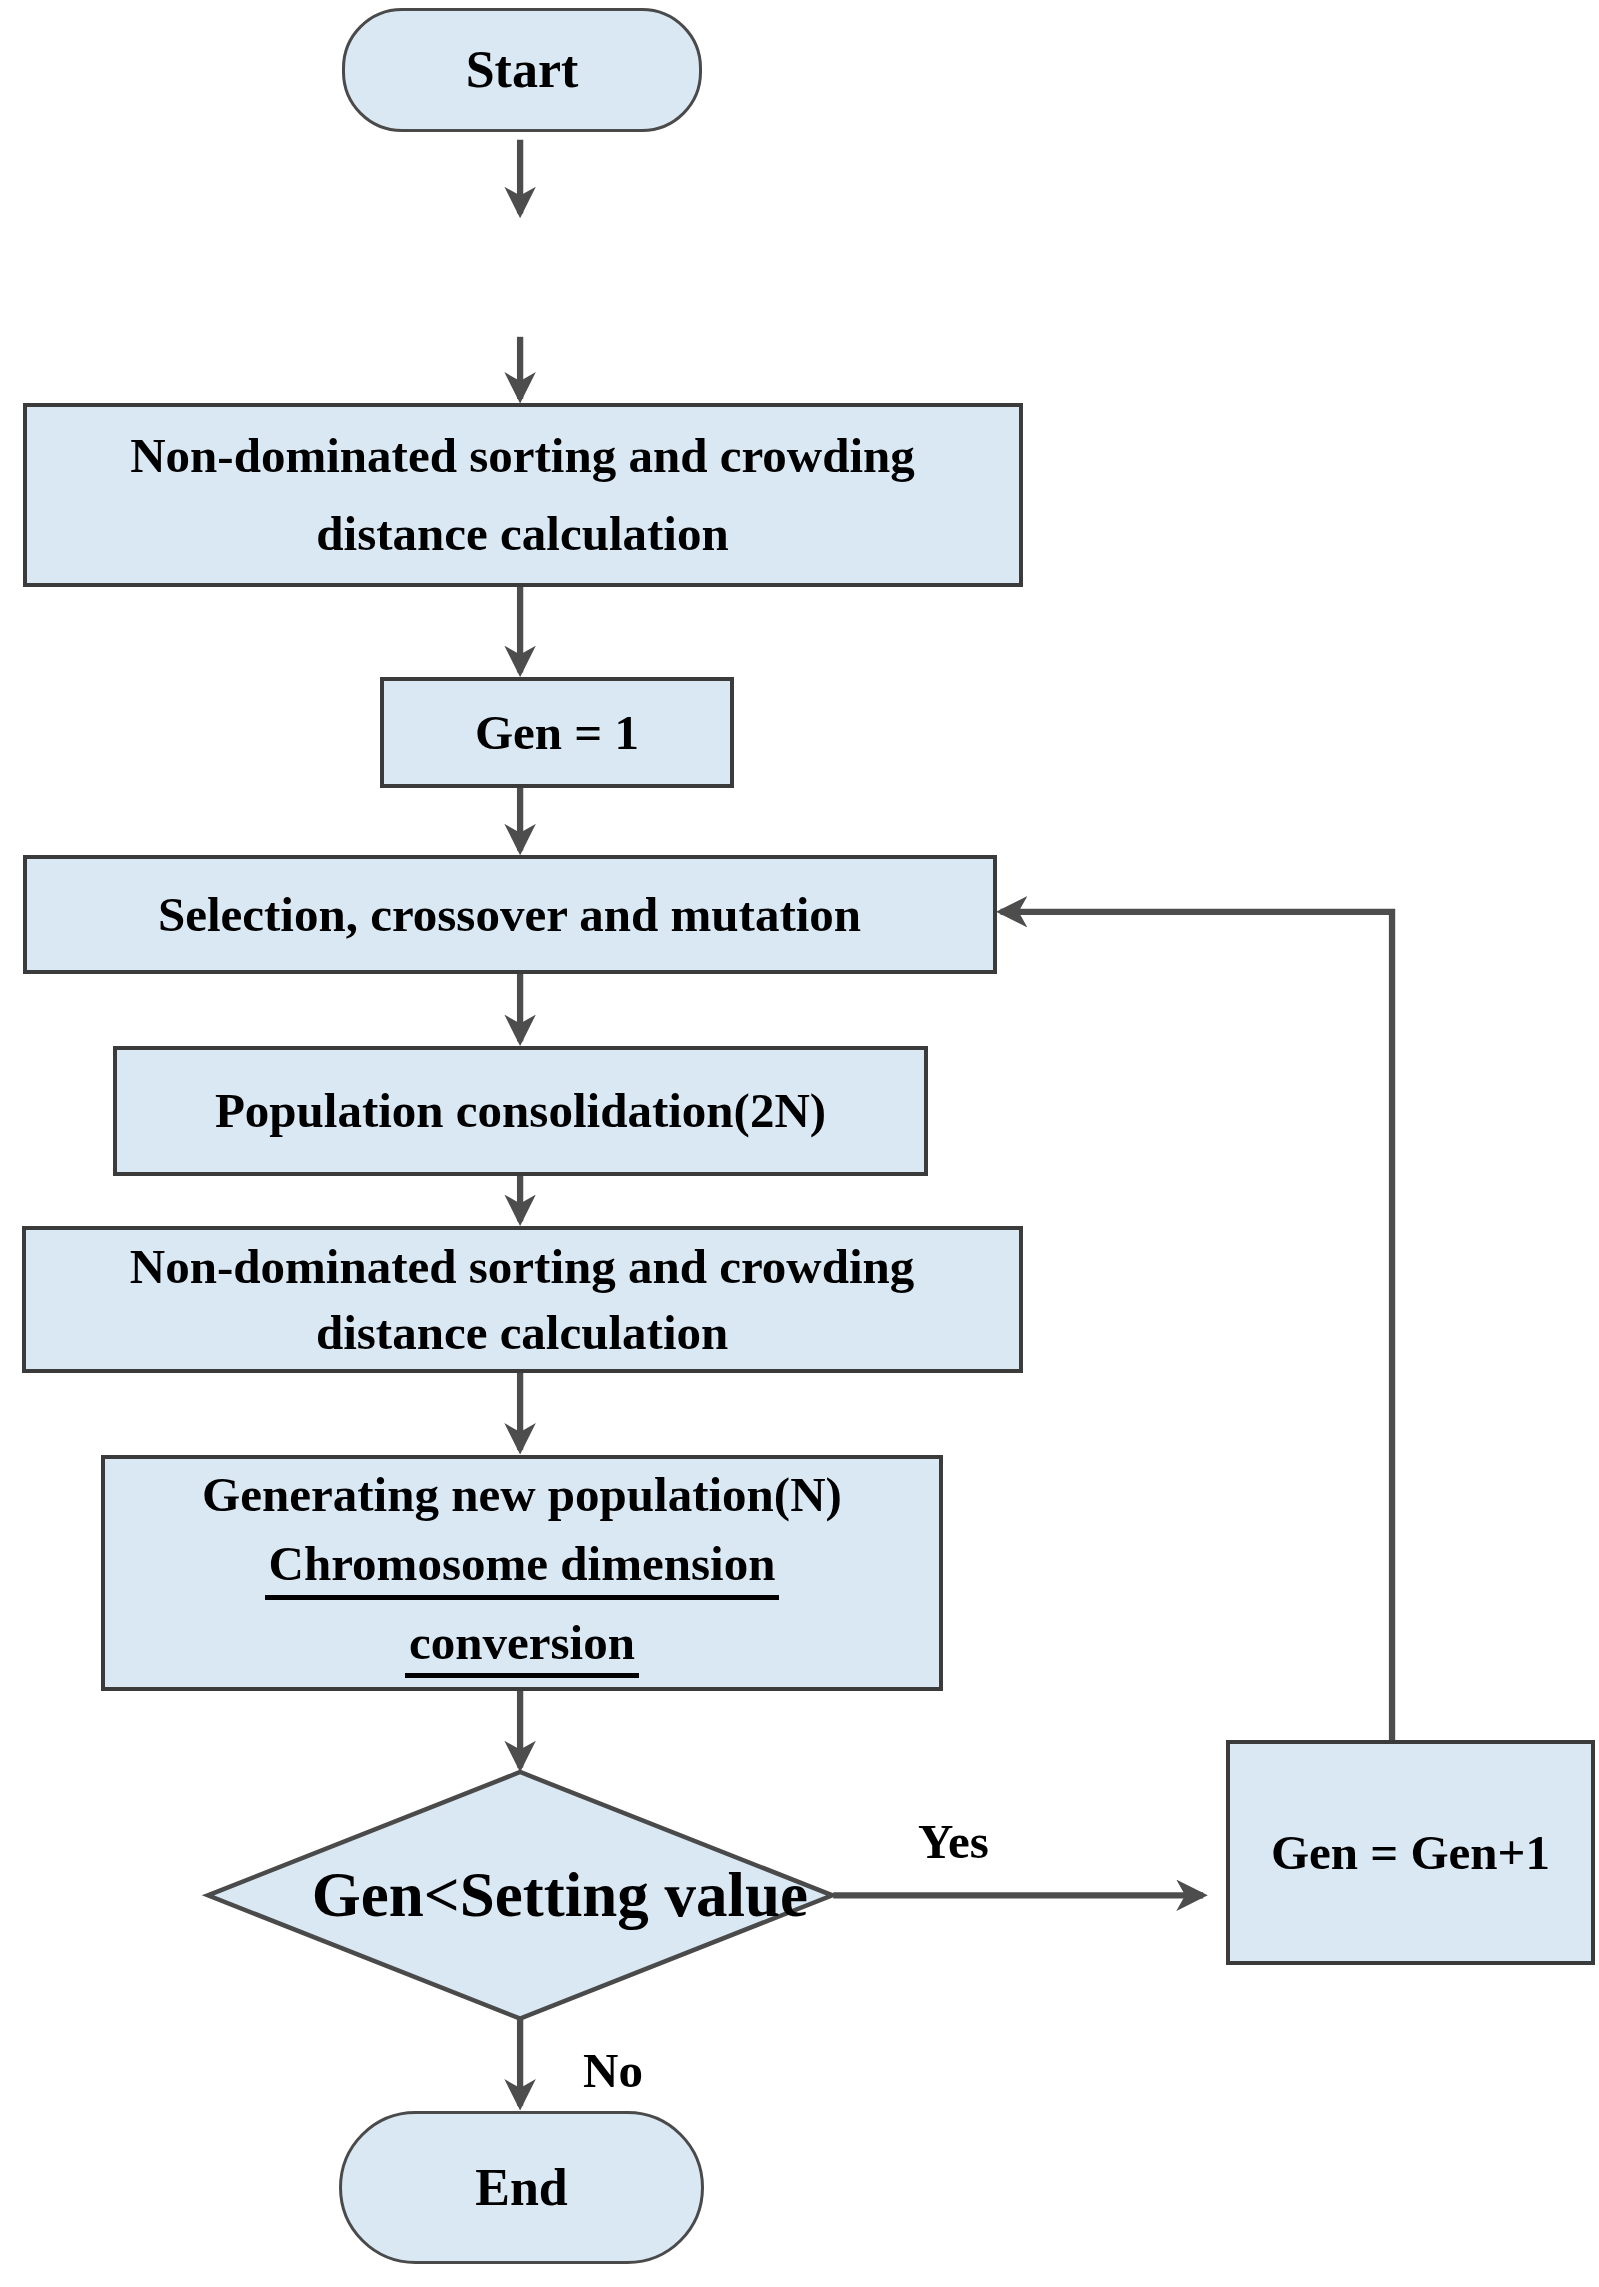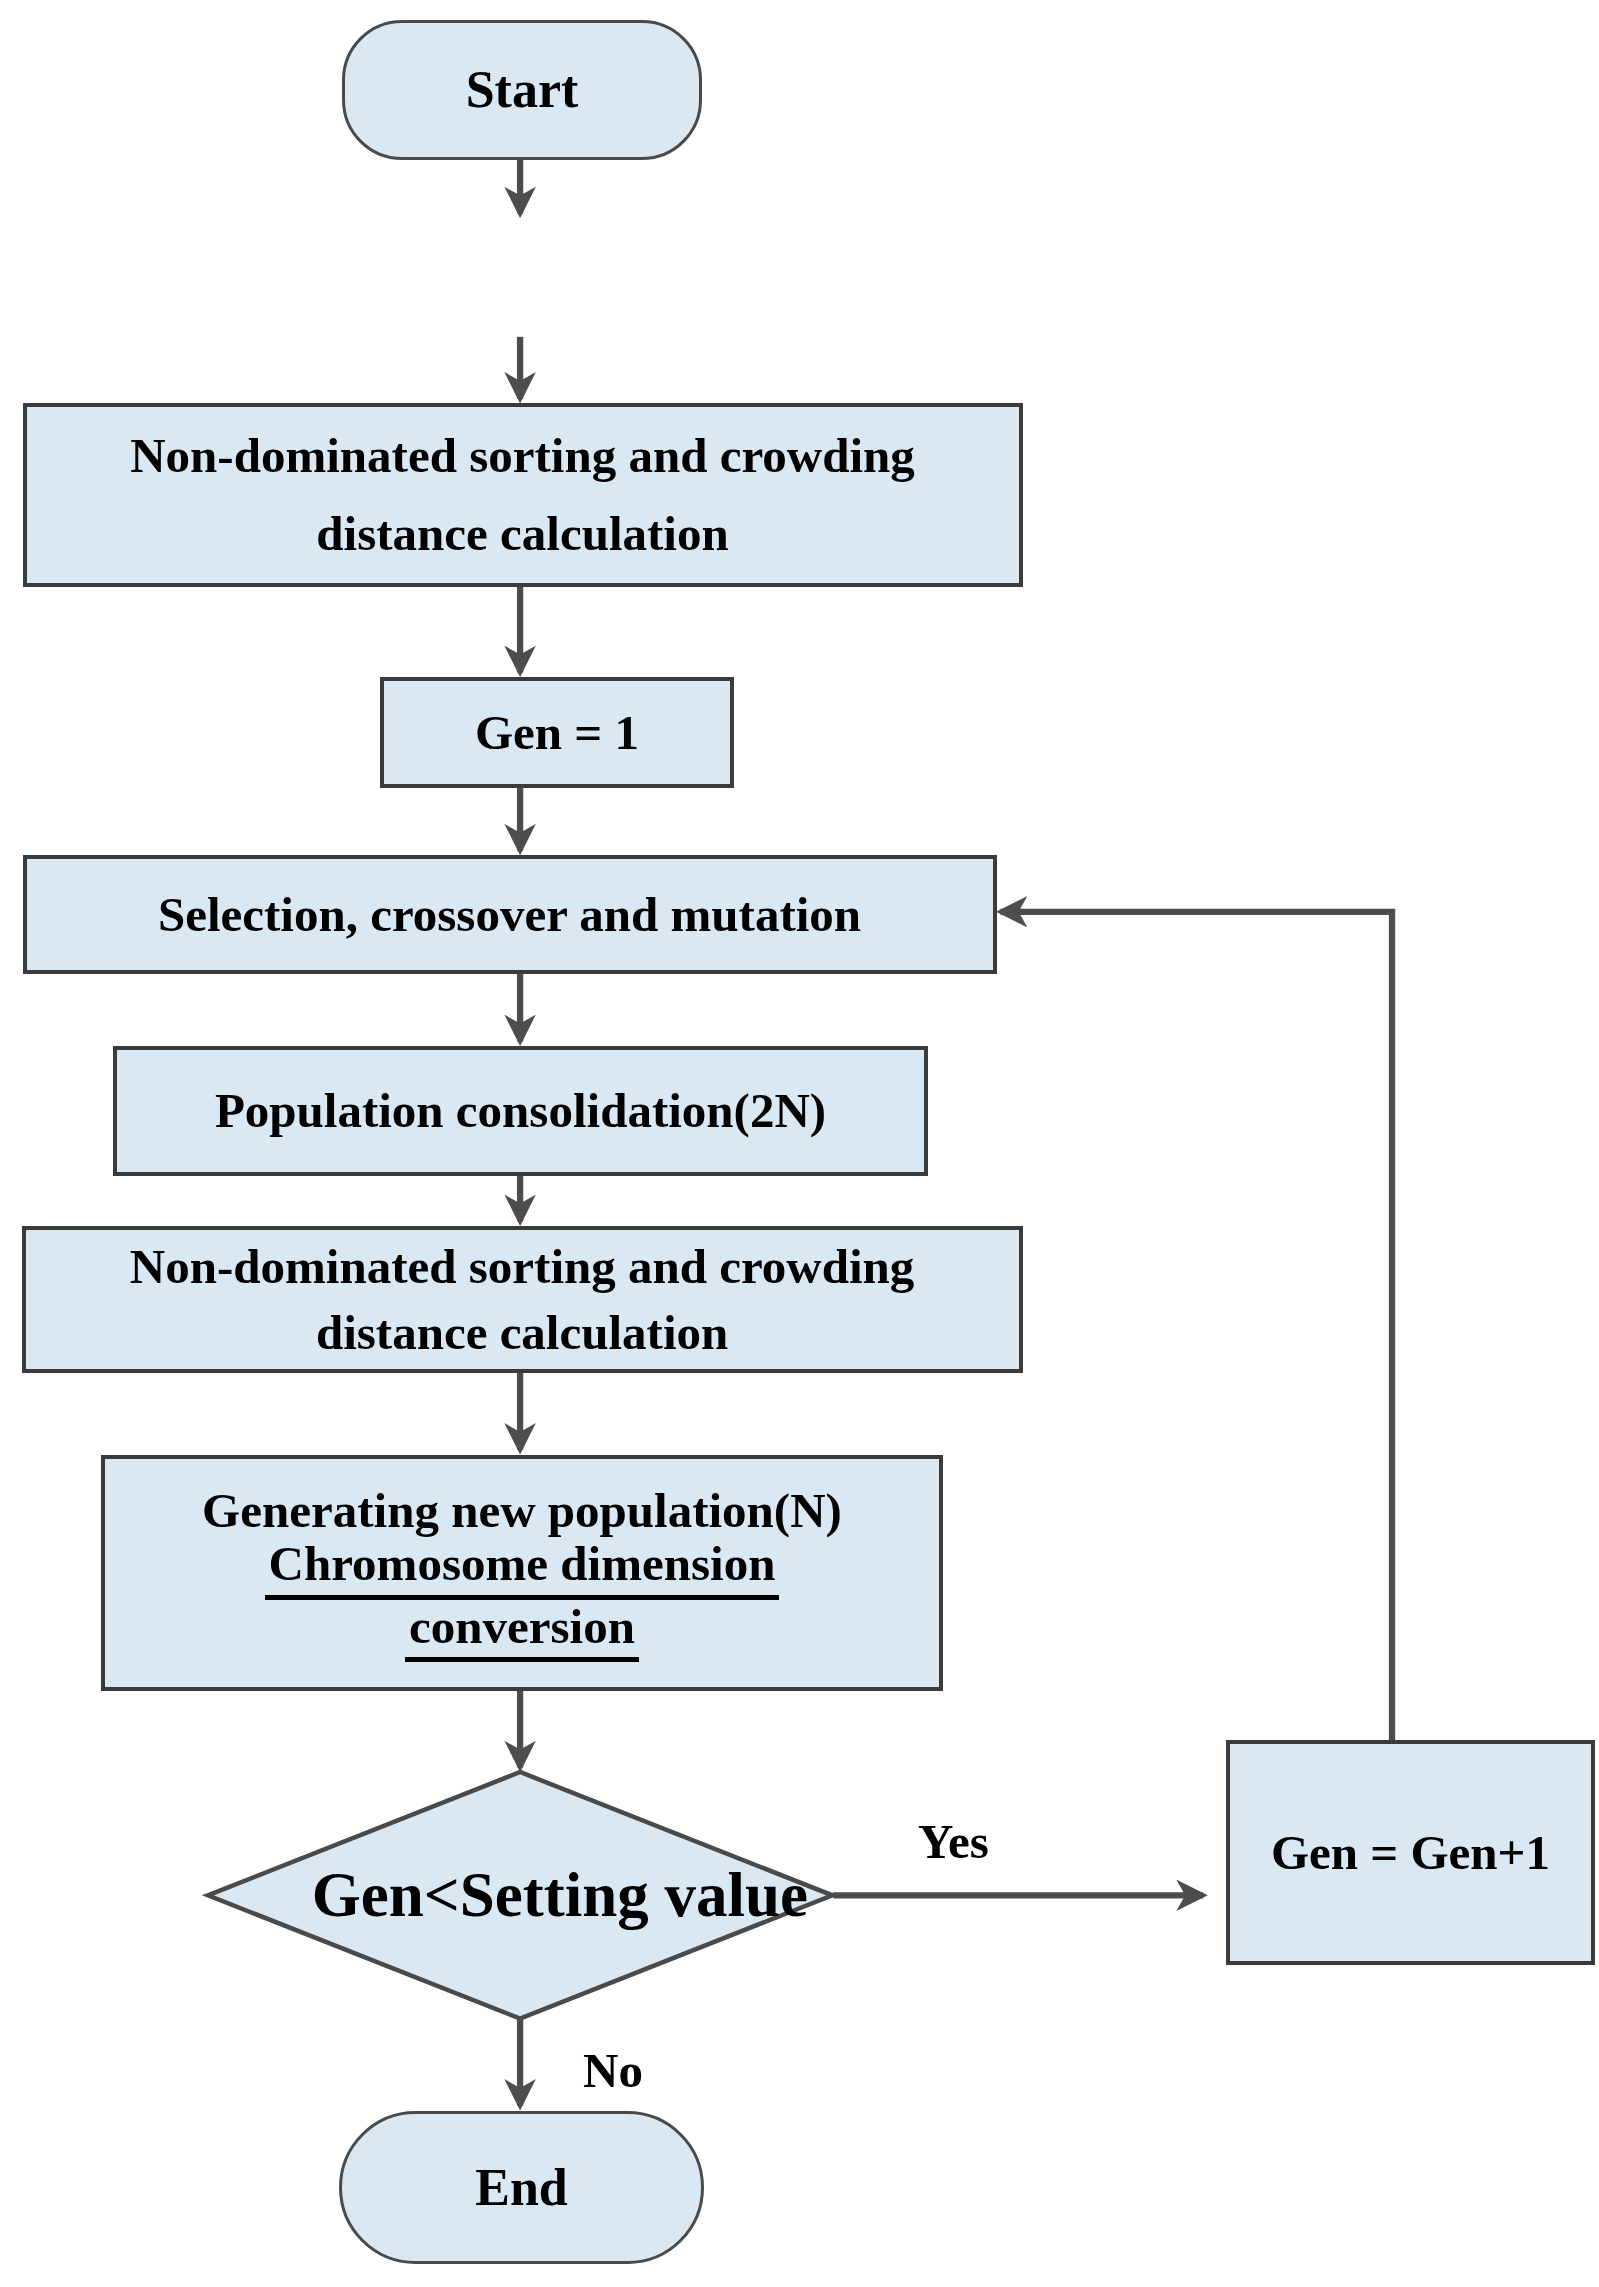--- a/index.html
+++ b/index.html
@@ -42,28 +42,28 @@
     text-align:center;
     font-size:63px;
   }
   .u{
     display:inline-block;
     border-bottom:5.4px solid #000;
     padding:0 3.6px 3.6px 3.6px;
     white-space:pre;
   }
   
-  #n-start{left:342px;top:20px;width:360px;height:140px;border-radius:60px;}
+  #n-start{left:342px;top:8px;width:360px;height:124px;border-radius:60px;}
   #n-box1{left:43px;top:218px;width:954px;height:119px;font-size:47px;line-height:1.24;}
   #n-box2{left:22.5px;top:403px;width:1000px;height:184px;line-height:1.6;}
   #n-box3{left:344px;top:677px;width:354px;height:111px;margin-left:36px;}
   #n-box4{left:22.5px;top:855px;width:974px;height:119px;}
   #n-box5{left:113px;top:1046px;width:815px;height:130px;}
   #n-box6{left:21.6px;top:1226px;width:1001px;height:147px;line-height:1.33;}
-  #n-box7{left:101px;top:1455px;width:842px;height:236px;line-height:1.1;}
+  #n-box7{left:101px;top:1455px;width:842px;height:236px;line-height:1.1;gap:16px;}
   #n-genplus{left:1208px;top:1740px;width:369px;height:225px;margin-left:18px;}
   #n-end{left:339px;top:2111px;width:365px;height:153px;border-radius:77px;}
   #lbl-decision{left:232px;top:1836px;width:576px;height:119px;}
   #lbl-yes{left:918px;top:1807px;width:189px;height:68px;}
   #lbl-no{left:583px;top:2036px;width:171px;height:68px;}
 </style>
 </head>
 <body>
 
 <div id="canvas">

